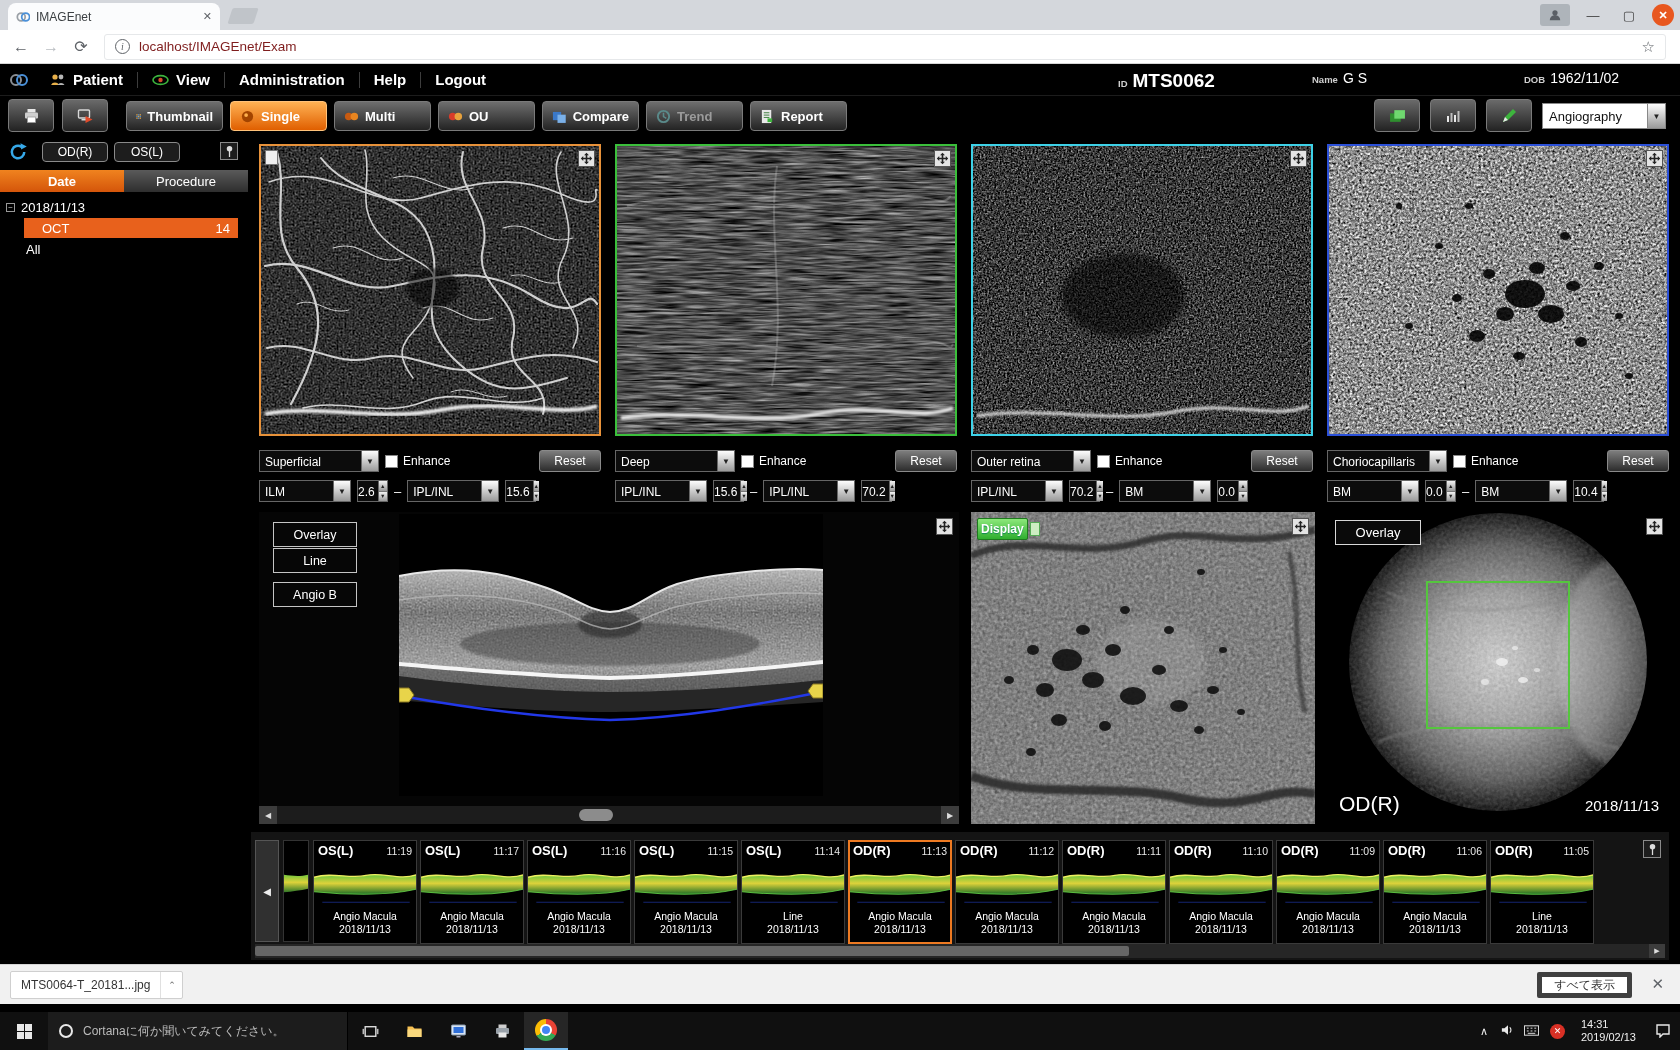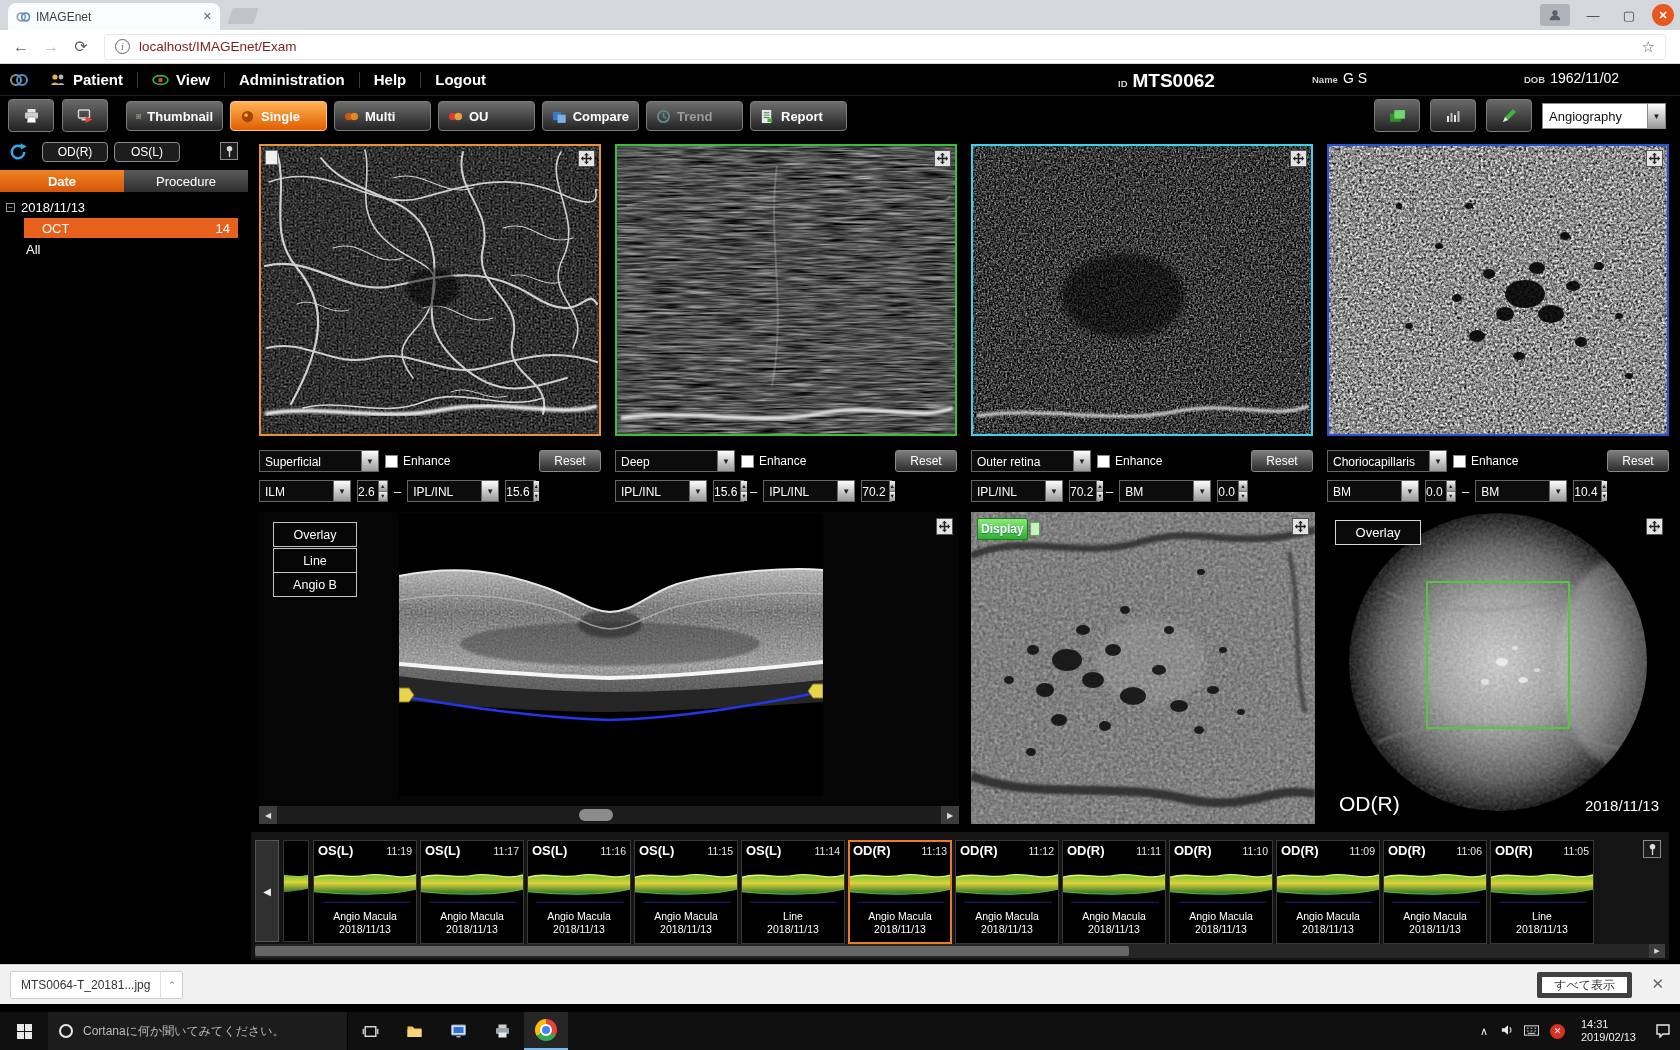--- a/index.html
+++ b/index.html
@@ -647,21 +647,21 @@
         <span class="spin-btns">
           <span>▲</span>
           <span>▼</span>
         </span>
       </div>
   </div>
 
   <div class="bscan-area">
     <div class="bs-btn" style="top:10px">Overlay</div>
     <div class="bs-btn" style="top:36px">Line</div>
-    <div class="bs-btn" style="top:60px">Angio B</div>
+    <div class="bs-btn" style="top:70px">Angio B</div>
     <svg class="bscan-img" viewBox="0 0 424 282" preserveAspectRatio="none">
       <rect width="424" height="282" fill="#000"></rect>
       <path d="M0,62 C60,50 104,58 148,74 C176,84 190,97 211,98 C236,97 248,80 278,70 C306,61 380,52 424,56 L424,166 C360,172 280,178 211,178 C150,178 60,170 0,162 Z" fill="url(#gTissue)"></path>
       <rect width="424" height="282" clip-path="url(#cpBand)" filter="url(#nzA)" opacity="0.5"></rect>
       <ellipse cx="211" cy="130" rx="150" ry="22" fill="#383838" opacity="0.45" filter="url(#bl12)"></ellipse>
       <ellipse cx="211" cy="110" rx="32" ry="14" fill="#1c1c1c" opacity="0.5" filter="url(#bl12)"></ellipse>
       <path d="M0,62 C60,50 104,58 148,74 C176,84 190,97 211,98 C236,97 248,80 278,70 C306,61 380,52 424,56" stroke="#e8e8e8" stroke-width="2" fill="none" filter="url(#bl05)"></path>
       <path d="M0,86 C70,76 120,84 158,96 C180,104 192,114 211,115 C234,114 248,100 280,92 C310,85 380,76 424,80" stroke="#bdbdbd" stroke-width="1.5" fill="none" opacity="0.7"></path>
       <path d="M0,150 C80,157 160,163 211,164 C270,163 350,156 424,148" stroke="#f5f5f5" stroke-width="4" fill="none" filter="url(#bl05)"></path>
       <path d="M0,152 C80,159 160,165 211,166 C270,165 350,158 424,150 L424,188 C340,194 250,198 211,198 C150,198 60,192 0,186 Z" fill="#454545" opacity="0.55"></path>

